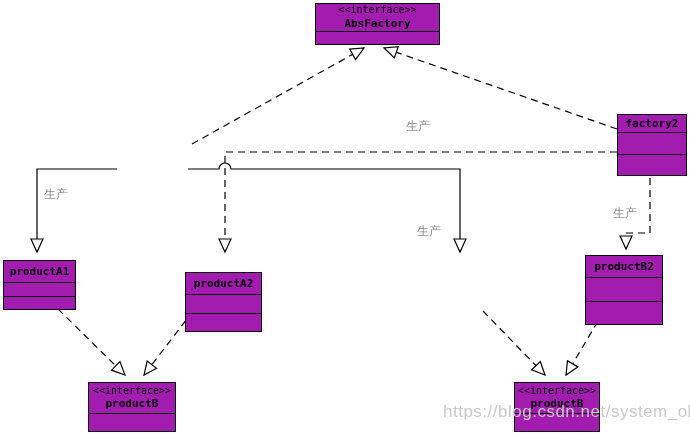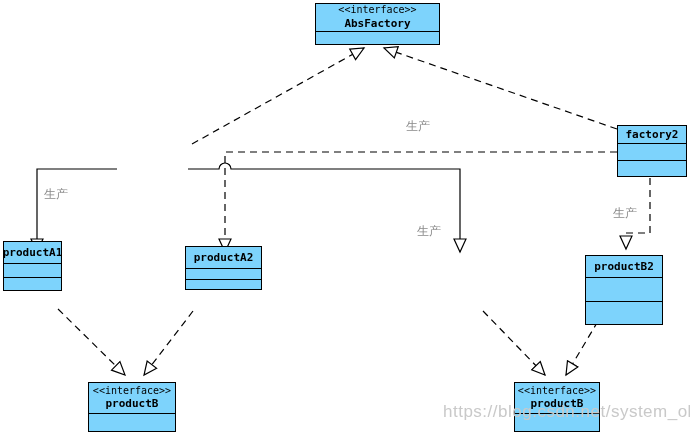--- a/index.html
+++ b/index.html
@@ -2,21 +2,21 @@
 <html><head>
 <meta charset="utf-8">
 <style>
   html,body{margin:0;padding:0;background:#ffffff;}
   .canvas{
     position:relative;width:690px;height:434px;background:#ffffff;overflow:hidden;
     font-family:"DejaVu Sans Mono","Liberation Mono",monospace;
   }
   .connectors{position:absolute;left:0;top:0;z-index:0;}
   .uml-class{
-    position:absolute;background:#7dd3fc;border:1px solid #000;
+    position:absolute;background:#a21caf;border:1px solid #000;
     display:flex;flex-direction:column;box-sizing:border-box;z-index:1;
   }
   .uml-title{
     display:flex;flex-direction:column;align-items:center;justify-content:center;
     line-height:1.25;flex:none;
   }
   .uml-stereotype{font-size:10px;color:#000;white-space:nowrap;}
   .uml-name{font-size:11px;font-weight:bold;color:#000;white-space:nowrap;text-align:right;}
   .uml-comp{border-top:1px solid #000;flex:1;}
   .produce-label{
@@ -60,37 +60,37 @@
 
   <div class="uml-class" style="left:315px;top:3px;width:125px;height:42px">
     <div class="uml-title" style="height:27px">
       <span class="uml-stereotype">&lt;&lt;interface&gt;&gt;</span>
       <span class="uml-name">AbsFactory</span>
     </div>
     <div class="uml-comp"></div>
   </div>
 
 
-  <div class="uml-class" style="left:617px;top:125px;width:70px;height:52px">
+  <div class="uml-class" style="left:617px;top:114px;width:70px;height:62px">
     <div class="uml-title" style="height:17px">
       <span class="uml-name">factory2</span>
     </div>
     <div class="uml-comp"></div>
     <div class="uml-comp"></div>
   </div>
 
-  <div class="uml-class" style="left:3px;top:241px;width:59px;height:50px">
+  <div class="uml-class" style="left:3px;top:260px;width:73px;height:50px">
     <div class="uml-title" style="height:21px">
       <span class="uml-name">productA1</span>
     </div>
     <div class="uml-comp"></div>
     <div class="uml-comp"></div>
   </div>
 
-  <div class="uml-class" style="left:185px;top:246px;width:77px;height:44px">
+  <div class="uml-class" style="left:185px;top:272px;width:77px;height:60px">
     <div class="uml-title" style="height:21px">
       <span class="uml-name">productA2</span>
     </div>
     <div class="uml-comp"></div>
     <div class="uml-comp"></div>
   </div>
 
 
   <div class="uml-class" style="left:585px;top:255px;width:78px;height:70px">
     <div class="uml-title" style="height:21px">

